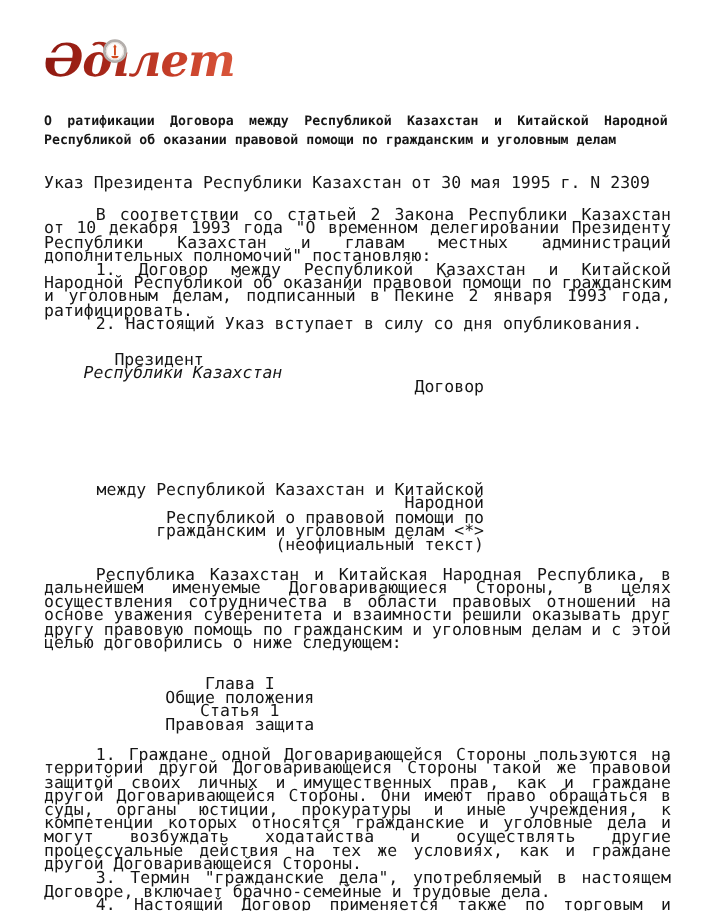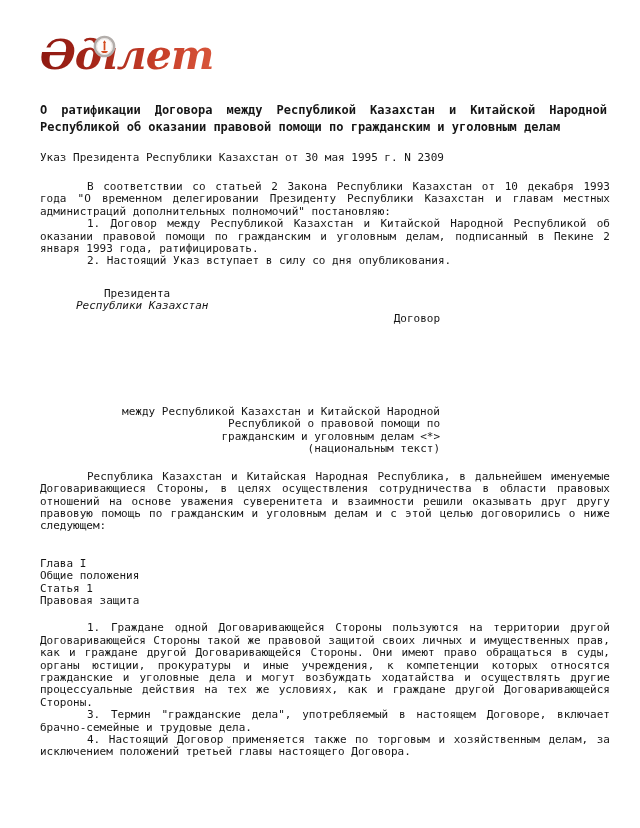--- a/index.html
+++ b/index.html
@@ -46,38 +46,38 @@
   
   .doc-title {
     width: 567px;
     font-weight: bold;
     font-size: 12px;
     line-height: 17px;
     text-align: justify;
     margin: 10px 0 0 0;
   }
   .doc-subtitle {
-    font-size: 11px;
+    font-size: 15px;
     line-height: 12px;
-    margin-top: 16px;
+    margin-top: 24px;
   }
   .tblock {
     width: 570px;
-    font-size: 11px;
+    font-size: 15px;
     line-height: 12.4px;
   }
   .tblock p { margin: 0; text-align: justify; text-indent: 47px; }
   .decree-block { margin-top: 17px; }
   .signature { margin-top: 20px; }
   .sig-line-1 { padding-left: 64px; }
   .sig-line-2 { padding-left: 36px; font-style: italic; }
   .treaty-label { width: 400px; text-align: right; }
   .treaty-title { margin-top: 81px; width: 400px; text-align: right; }
   .preamble { margin-top: 15px; }
-  .chapter { margin-top: 25px; width: 356px; text-align: left; }
+  .chapter { margin-top: 25px; width: 356px; text-align: center; }
   .articles { margin-top: 15px; }
 </style>
 </head>
 <body>
 
 <div class="page">
 
   
   <a class="logo">
     <span class="logo-text"><span>Әд</span><span>ı</span><span>лет</span></span>
@@ -96,33 +96,33 @@
 
   
   <div class="tblock decree-block">
     <p>В соответствии со статьей 2 Закона Республики Казахстан от 10 декабря 1993 года "О временном делегировании Президенту Республики Казахстан и главам местных администраций дополнительных полномочий" постановляю:</p>
     <p>1. Договор между Республикой Казахстан и Китайской Народной Республикой об оказании правовой помощи по гражданским и уголовным делам, подписанный в Пекине 2 января 1993 года, ратифицировать.</p>
     <p>2. Настоящий Указ вступает в силу со дня опубликования.</p>
   </div>
 
   
   <div class="tblock signature">
-    <div class="sig-line-1">Президента</div>
+    <div class="sig-line-1">Президент</div>
     <div class="sig-line-2">Республики Казахстан</div>
   </div>
 
   
   <div class="tblock treaty-label">Договор</div>
 
   
   <div class="tblock treaty-title">
     <div>между Республикой Казахстан и Китайской Народной</div>
     <div>Республикой о правовой помощи по</div>
     <div>гражданским и уголовным делам &lt;*&gt;</div>
-    <div>(национальным текст)</div>
+    <div>(неофициальный текст)</div>
   </div>
 
   
   <div class="tblock preamble">
     <p>Республика Казахстан и Китайская Народная Республика, в дальнейшем именуемые Договаривающиеся Стороны, в целях осуществления сотрудничества в области правовых отношений на основе уважения суверенитета и взаимности решили оказывать друг другу правовую помощь по гражданским и уголовным делам и с этой целью договорились о ниже следующем:</p>
   </div>
 
   
   <div class="tblock chapter">
     <div>Глава I</div>

